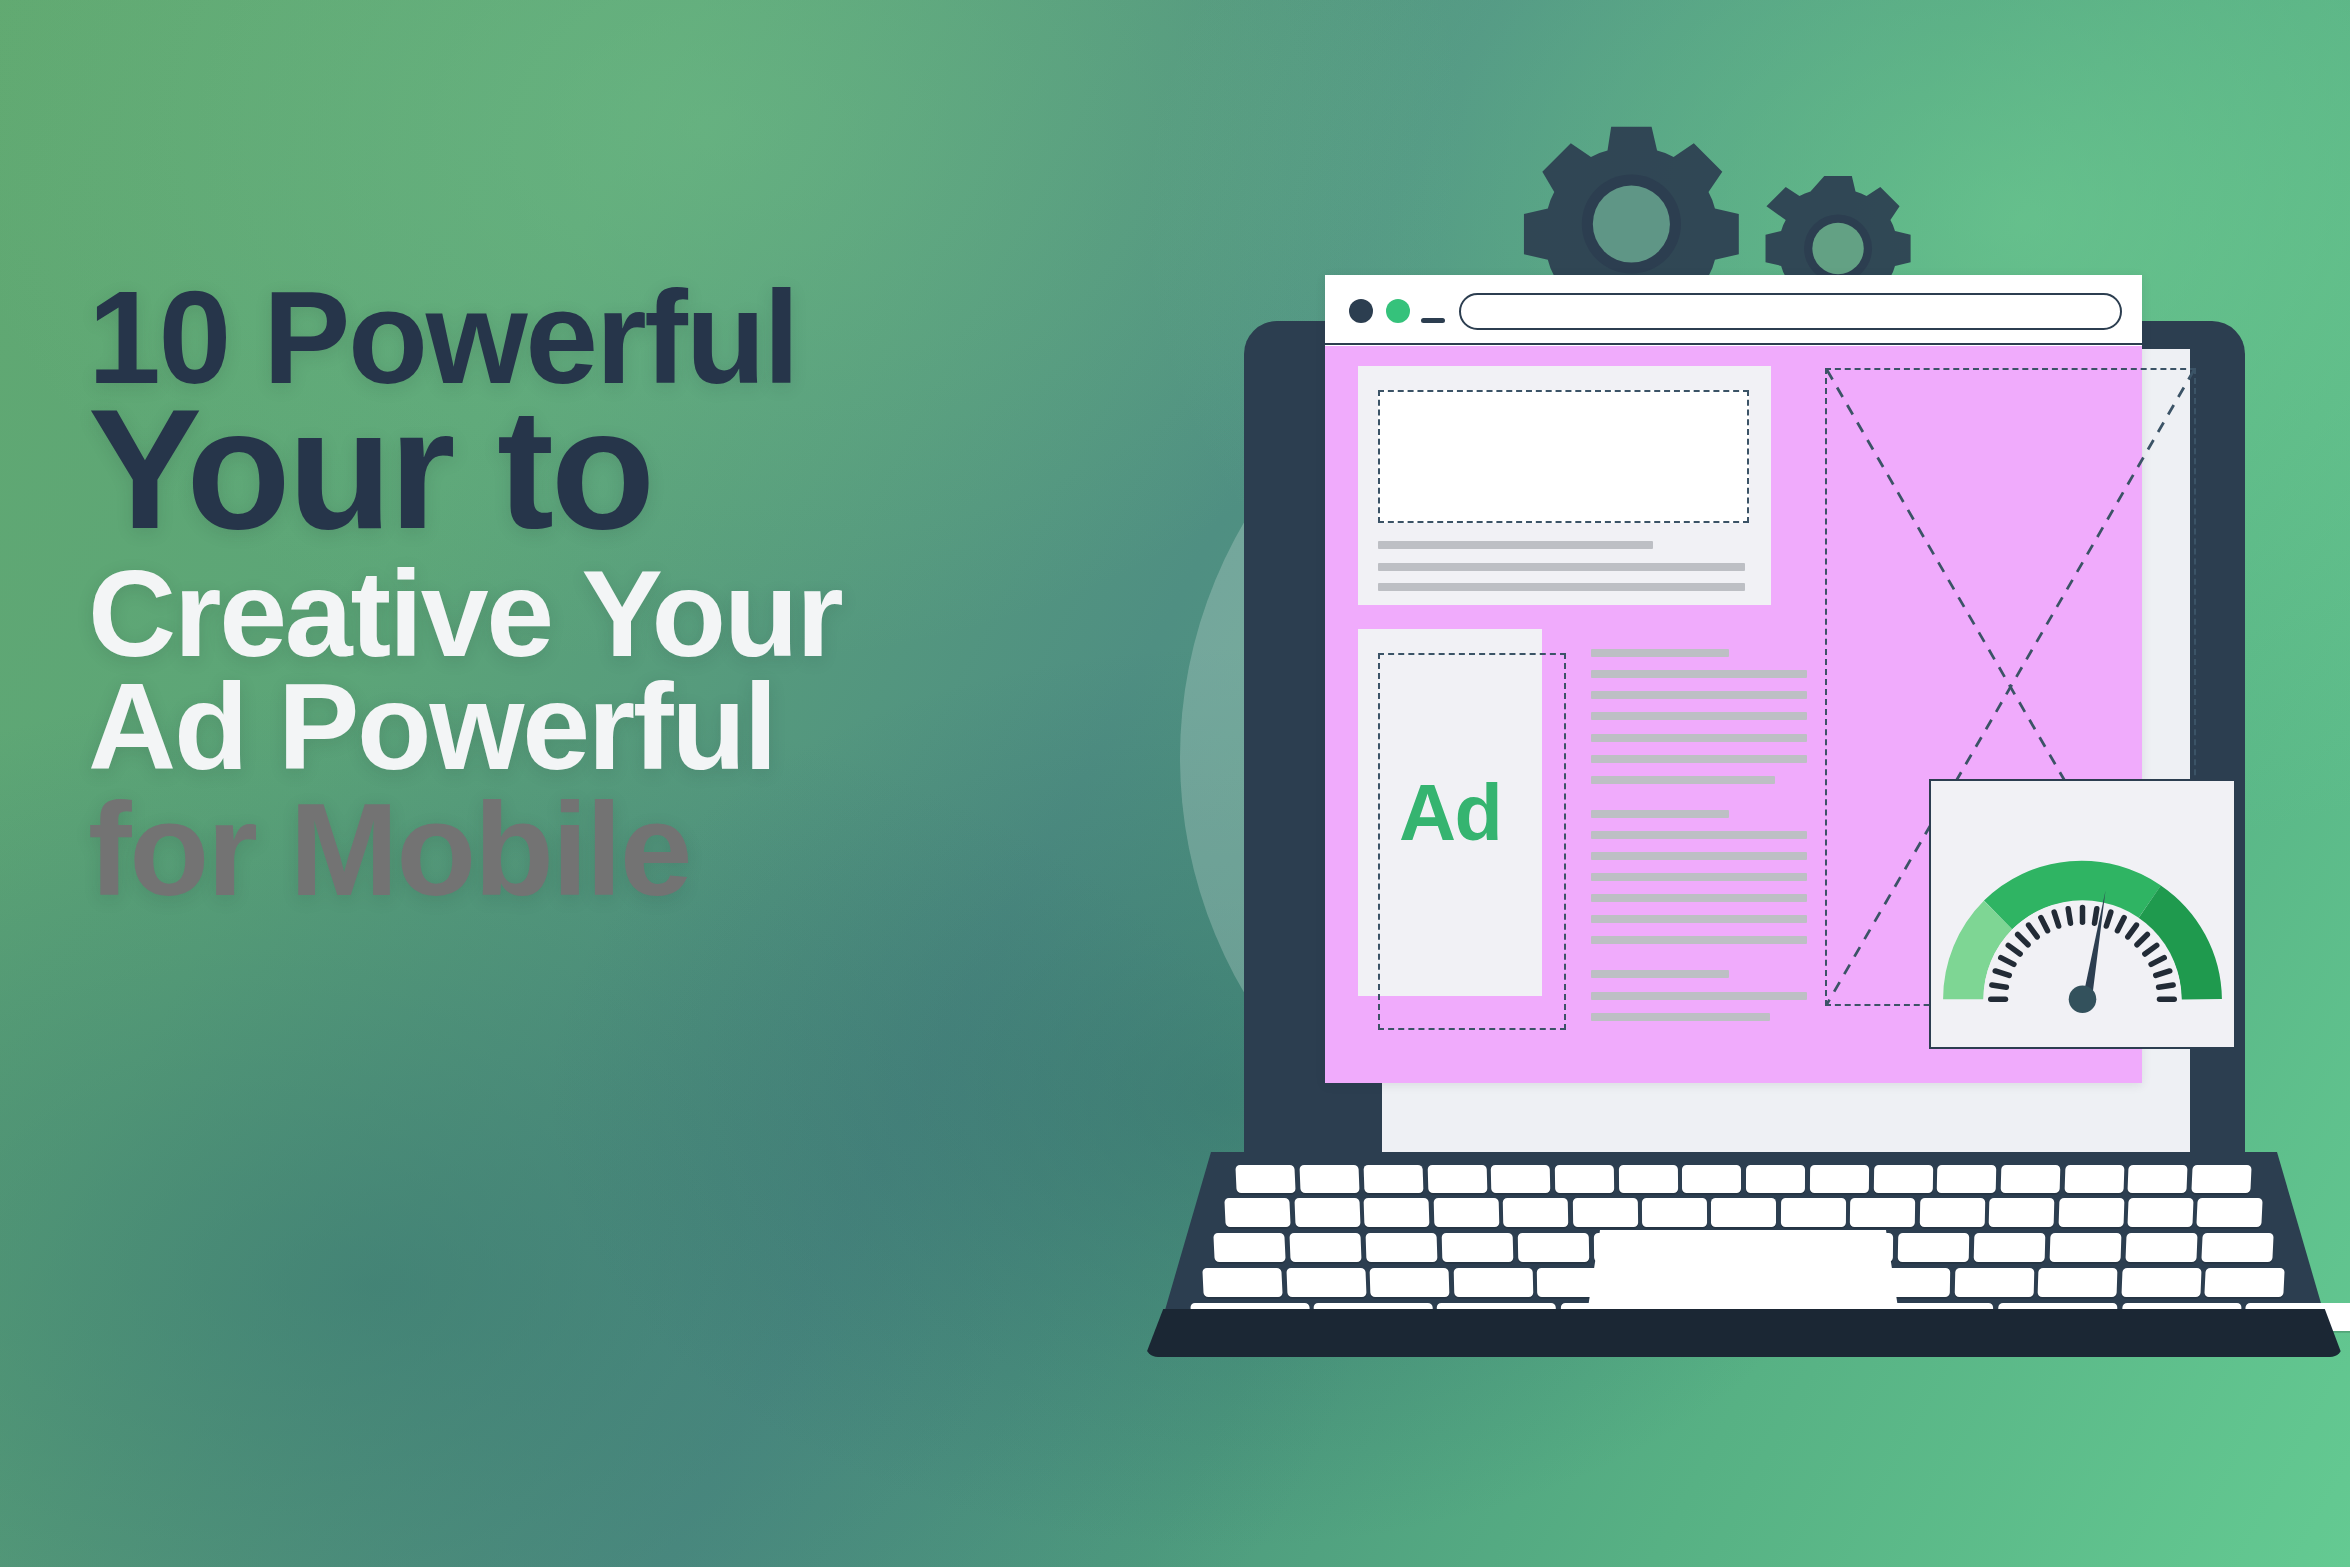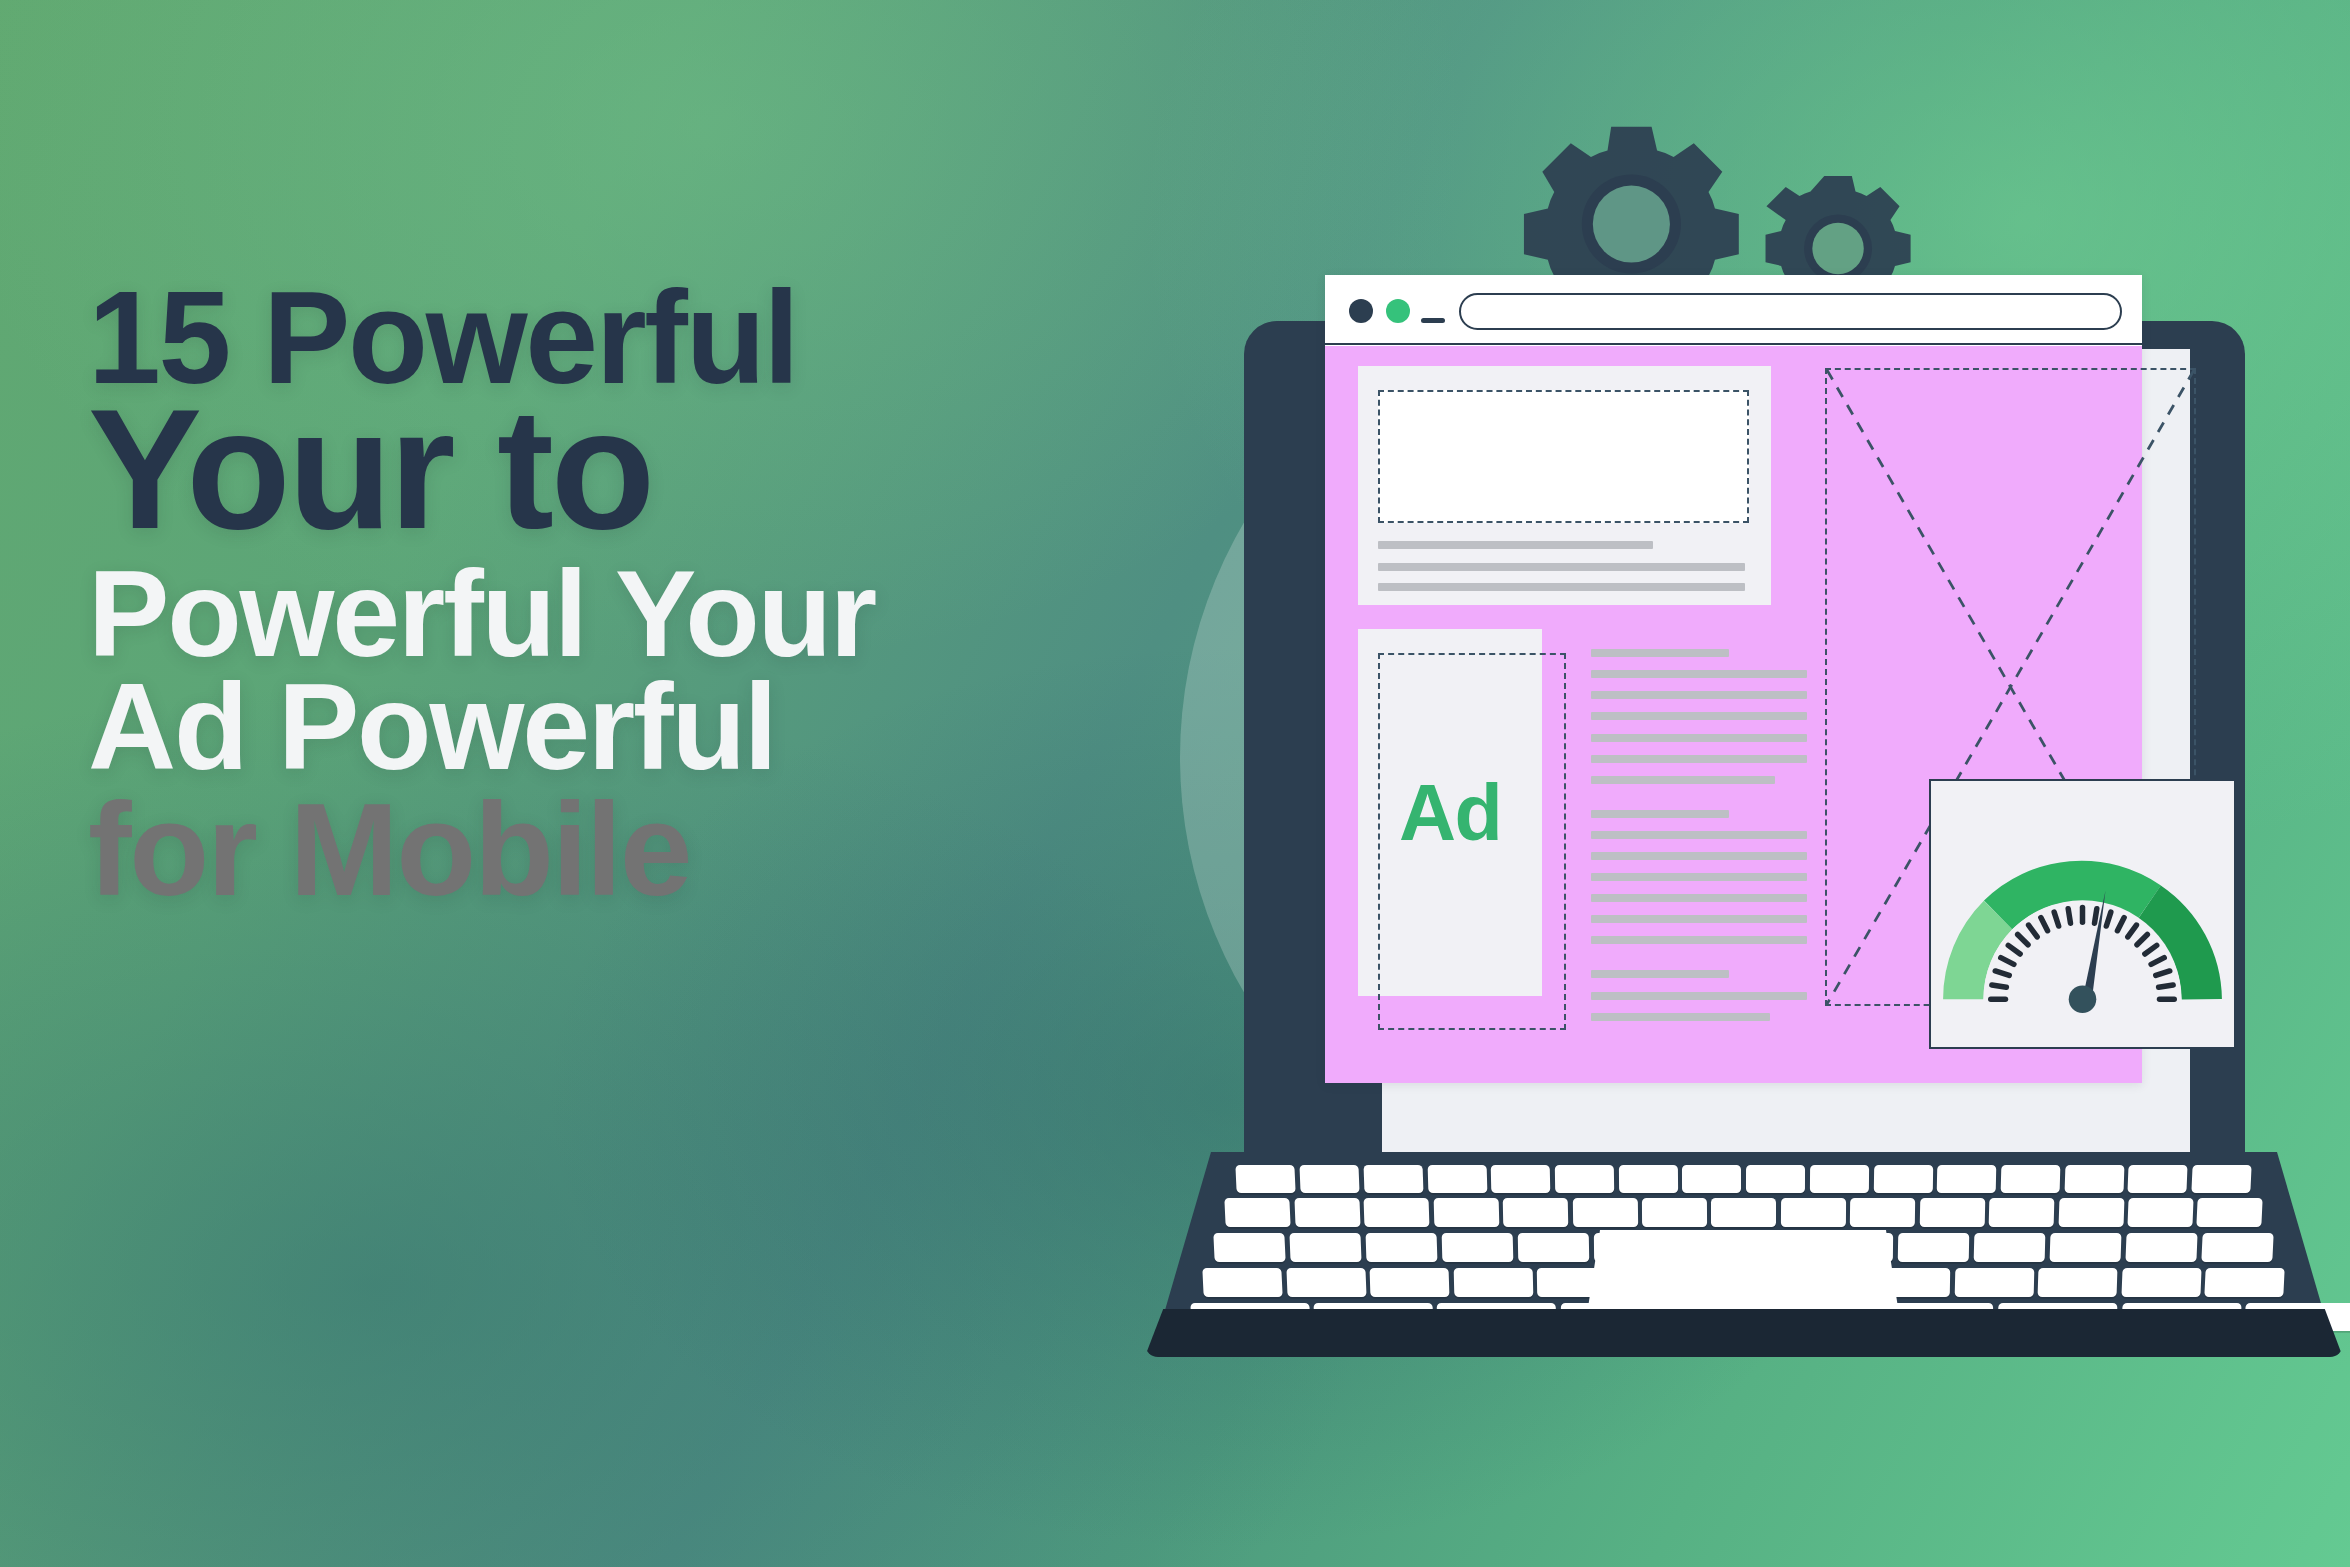--- a/index.html
+++ b/index.html
@@ -90,23 +90,23 @@
 
 <div class="stage">
 
   <div class="bg-base"></div>
   <div class="bg-tint-a"></div>
   <div class="bg-tint-b"></div>
   <div class="bg-tint-c"></div>
   <div class="bg-tint-d"></div>
 
   <div class="headline">
-    <p class="hl-line hl-1">15 Powerful</p>
+    <p class="hl-line hl-1">10 Powerful</p>
     <p class="hl-line hl-2">Your to</p>
-    <p class="hl-line hl-3">Powerful Your</p>
+    <p class="hl-line hl-3">Creative Your</p>
     <p class="hl-line hl-4">Ad Powerful</p>
     <p class="hl-line hl-5">for Mobile</p>
   </div>
 
   <div class="illus">
 
     <div class="halo"></div>
 
     <svg style="position:absolute;left:358px;top:0;width:303px;height:184px" viewBox="0 0 330 200">
       <g fill="#2c3e50" opacity=".92">

